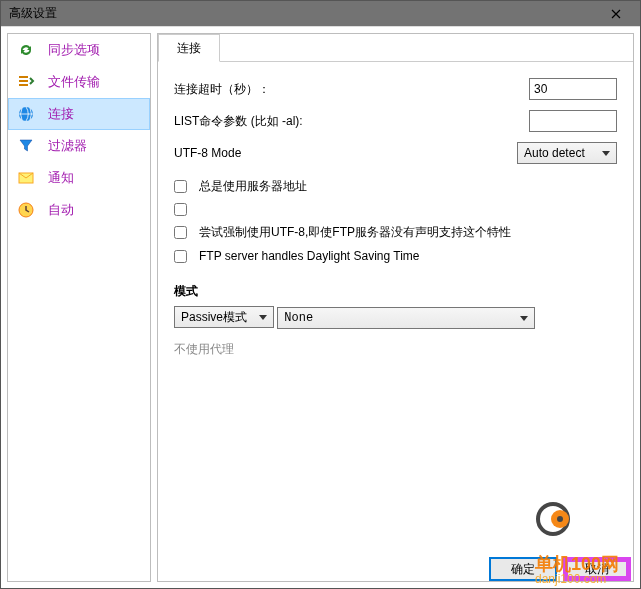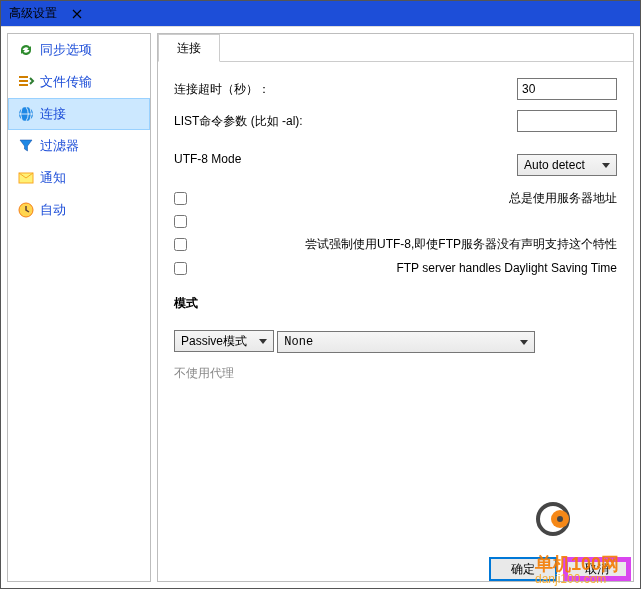--- a/index.html
+++ b/index.html
@@ -7,67 +7,67 @@
   font-family: "Microsoft YaHei", "Segoe UI", Tahoma, sans-serif;
   font-size: 12px;
   background: #fff;
   width: 641px;
   height: 589px;
   overflow: hidden;
   position: relative;
 }
 .window { width: 641px; height: 589px; border: 1px solid #555; display: flex; flex-direction: column; }
 .titlebar {
-  height: 26px; display: flex; align-items: center; 
-  padding: 0 4px 0 8px; background: #1d4ed8; border-bottom: 1px solid #ddd;
+  height: 26px; display: flex; align-items: center; justify-content: space-between;
+  padding: 0 4px 0 8px; background: #737373; border-bottom: 1px solid #ddd;
 }
 .titlebar .title { font-size: 12px; color: #000; }
 .close-btn {
   width: 40px; height: 24px; display: flex; align-items: center; justify-content: center;
   cursor: pointer; color: #000;
 }
 .body { flex: 1; display: flex; background: #fff; }
 .sidebar {
   width: 144px; border: 1px solid #bdbdbd; margin: 6px 4px 6px 6px; background: #fff;
 }
 .sidebar-item {
-  display: flex; align-items: center; gap: 4px; padding: 6px 8px; cursor: pointer;
-  font-size: 13px; color: #1d4ed8;
+  display: flex; align-items: center; gap: 12px; padding: 6px 8px; cursor: pointer;
+  font-size: 13px; color: #a21caf;
 }
 .sidebar-item.selected { background: #cce8ff; outline: 1px solid #99d1ff; outline-offset: -1px; }
 .icon { width: 20px; height: 20px; display: inline-flex; align-items: center; justify-content: center; }
 .main {
   flex: 1; margin: 6px 6px 6px 2px; border: 1px solid #bdbdbd; background: #fff;
   display: flex; flex-direction: column; position: relative;
 }
 .tabs { height: 28px; display:flex; align-items:flex-end; border-bottom: 1px solid #ccc; padding-left:0; }
 .tab {
   padding: 5px 18px 4px; background: #fff; border: 1px solid #ccc; border-bottom: 1px solid #fff;
   margin-bottom: -1px; font-size: 12px; cursor: pointer; position: relative; top:0;
 }
 .content { flex:1; padding: 16px 16px 8px 16px; overflow:auto; }
 .form-row { display:flex; align-items:center; margin-bottom: 10px; gap:8px; }
 .form-row .lbl { flex:1; font-size:12px; color:#000; }
 .form-row input[type=text] {
-  width: 100px; height: 22px; border: 1px solid #767676; padding: 2px 4px; font-size:12px;
+  width: 88px; height: 22px; border: 1px solid #767676; padding: 2px 4px; font-size:12px;
 }
 .sel {
   height: 22px; border: 1px solid #767676; background: linear-gradient(#f6f6f6,#e9e9e9);
   padding: 0 20px 0 6px; font-size:12px; display:inline-flex; align-items:center; position:relative; cursor:pointer;
 }
 .sel::after {
   content:""; position:absolute; right:6px; top:50%; margin-top:-2px;
   border-left:4px solid transparent; border-right:4px solid transparent; border-top:5px solid #333;
 }
 .checks { margin-top: 14px; }
-.chk { display:flex; align-items:center; gap:20px; margin-bottom: 8px; font-size:12px;justify-content:space-between; }
+.chk { display:flex; align-items:center; gap:12px; margin-bottom: 8px; font-size:12px; }
 .chk input { width:13px; height:13px; }
 .section-label { font-weight: bold; font-size:12px; margin-top: 20px; margin-bottom: 6px; }
 .sel-wide { width: 258px; font-family: Liberation Mono, monospace; }
-.sel-med { width: 100px; margin-top: 12px; }
+.sel-med { width: 100px; }
 .help-text { color:#888; font-size:12px; margin-top:12px; }
 .footer {
   position: absolute; right: 10px; bottom: 8px; display:flex; gap:6px; align-items:center;
 }
 .btn {
   min-width: 68px; height: 24px; border: 5px solid #d946ef; background: #e9e9e9;
   display:inline-flex; align-items:center; justify-content:center; font-size:12px; cursor:pointer;
   padding: 0 10px;
 }
 .btn.primary { border: 2px solid #0078d7; }

